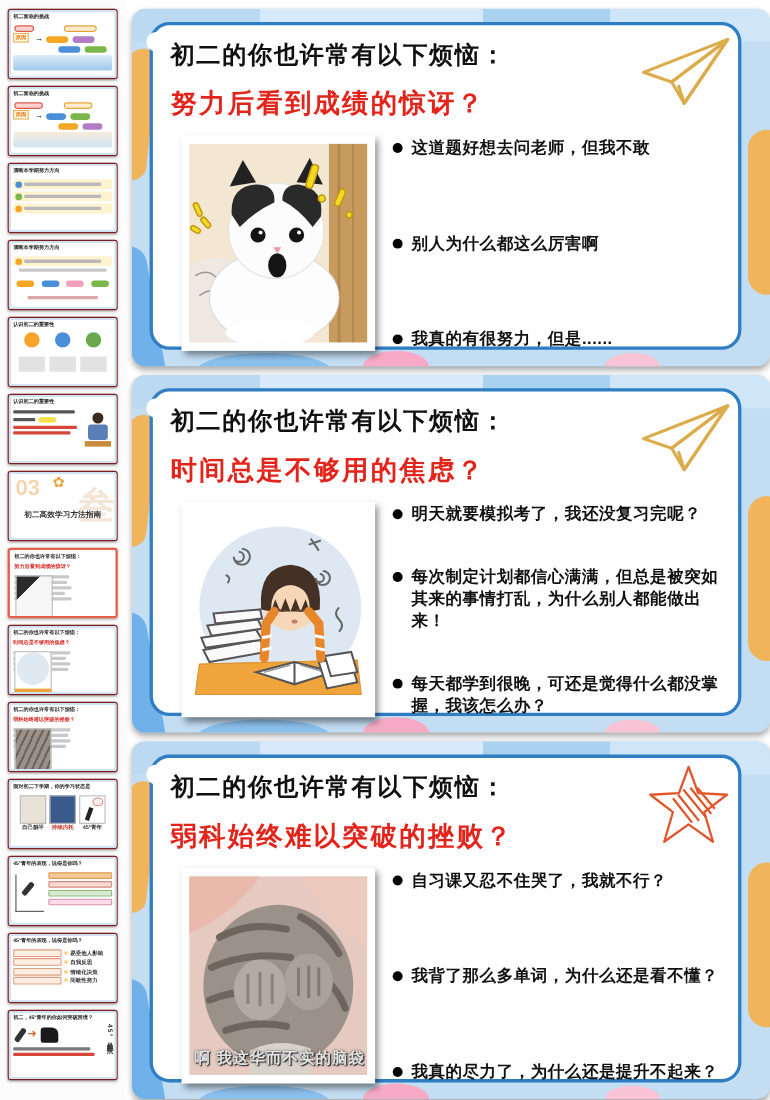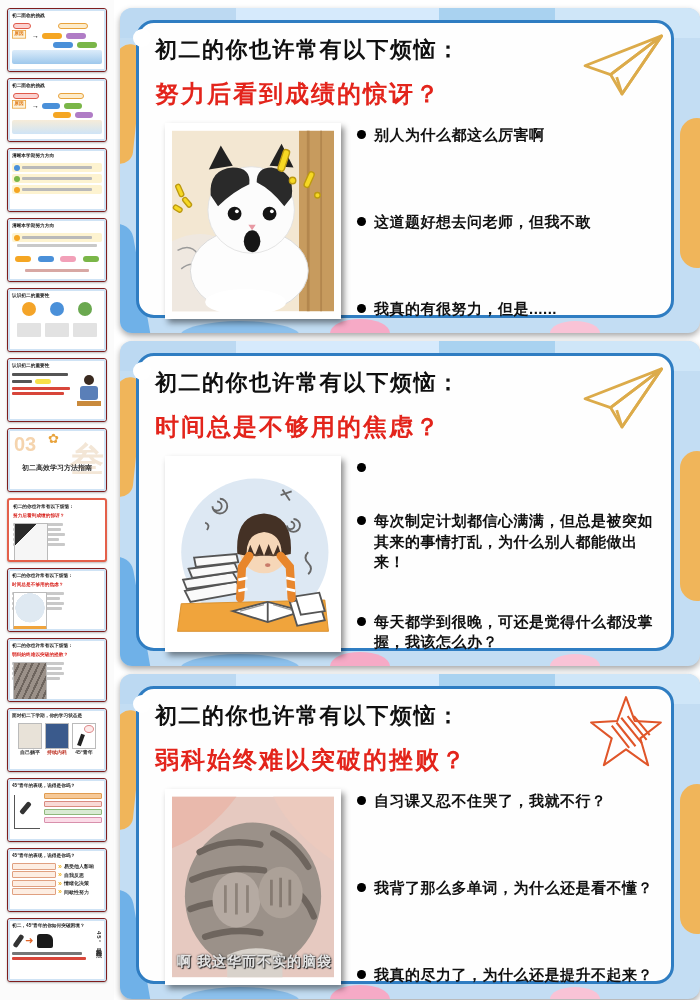--- a/index.html
+++ b/index.html
@@ -353,25 +353,25 @@
               <circle cx="158" cy="70" r="3"></circle>
               <rect x="6" y="58" width="5" height="14" rx="2.5" transform="rotate(-24 8 65)"></rect>
               <rect x="14" y="72" width="5" height="12" rx="2.5" transform="rotate(-40 16 78)"></rect>
               <rect x="4" y="80" width="5" height="10" rx="2.5" transform="rotate(-60 6 85)"></rect>
             </g>
           </svg>
         </div>
         <ul class="bullets">
           <li>
               <span class="bdot"></span>
+              <span>这道题好想去问老师，但我不敢</span>
+            </li>
+          <li>
+              <span class="bdot"></span>
               <span>别人为什么都这么厉害啊</span>
-            </li>
-          <li>
-              <span class="bdot"></span>
-              <span>这道题好想去问老师，但我不敢</span>
             </li>
           <li>
               <span class="bdot"></span>
               <span>我真的有很努力，但是......</span>
             </li>
         </ul>
       </div>
     </div>
     <svg class="corner-icon" width="88" height="72" viewBox="0 0 100 80">
       <g fill="none" stroke="#dcab4a" stroke-width="3.2" stroke-linejoin="round">
@@ -429,20 +429,21 @@
               <path d="M52,38 a8,8 0 1,1 -8,8 a5,5 0 1,0 5,-5"></path>
               <path d="M132,60 a7,7 0 1,1 -7,7 a4,4 0 1,0 4,-4"></path>
               <path d="M36,64 q6,2 2,8 M148,96 q-6,6 0,12 q6,6 0,12"></path>
               <path d="M118,34 l12,-4 M120,28 l8,12"></path>
             </g>
           </svg>
         </div>
         <ul class="bullets">
           <li>
               <span class="bdot"></span>
+              <span>明天就要模拟考了，我还没复习完呢？</span>
             </li>
           <li>
               <span class="bdot"></span>
               <span>每次制定计划都信心满满，但总是被突如其来的事情打乱，为什么别人都能做出来！</span>
             </li>
           <li>
               <span class="bdot"></span>
               <span>每天都学到很晚，可还是觉得什么都没掌握，我该怎么办？</span>
             </li>
         </ul>

